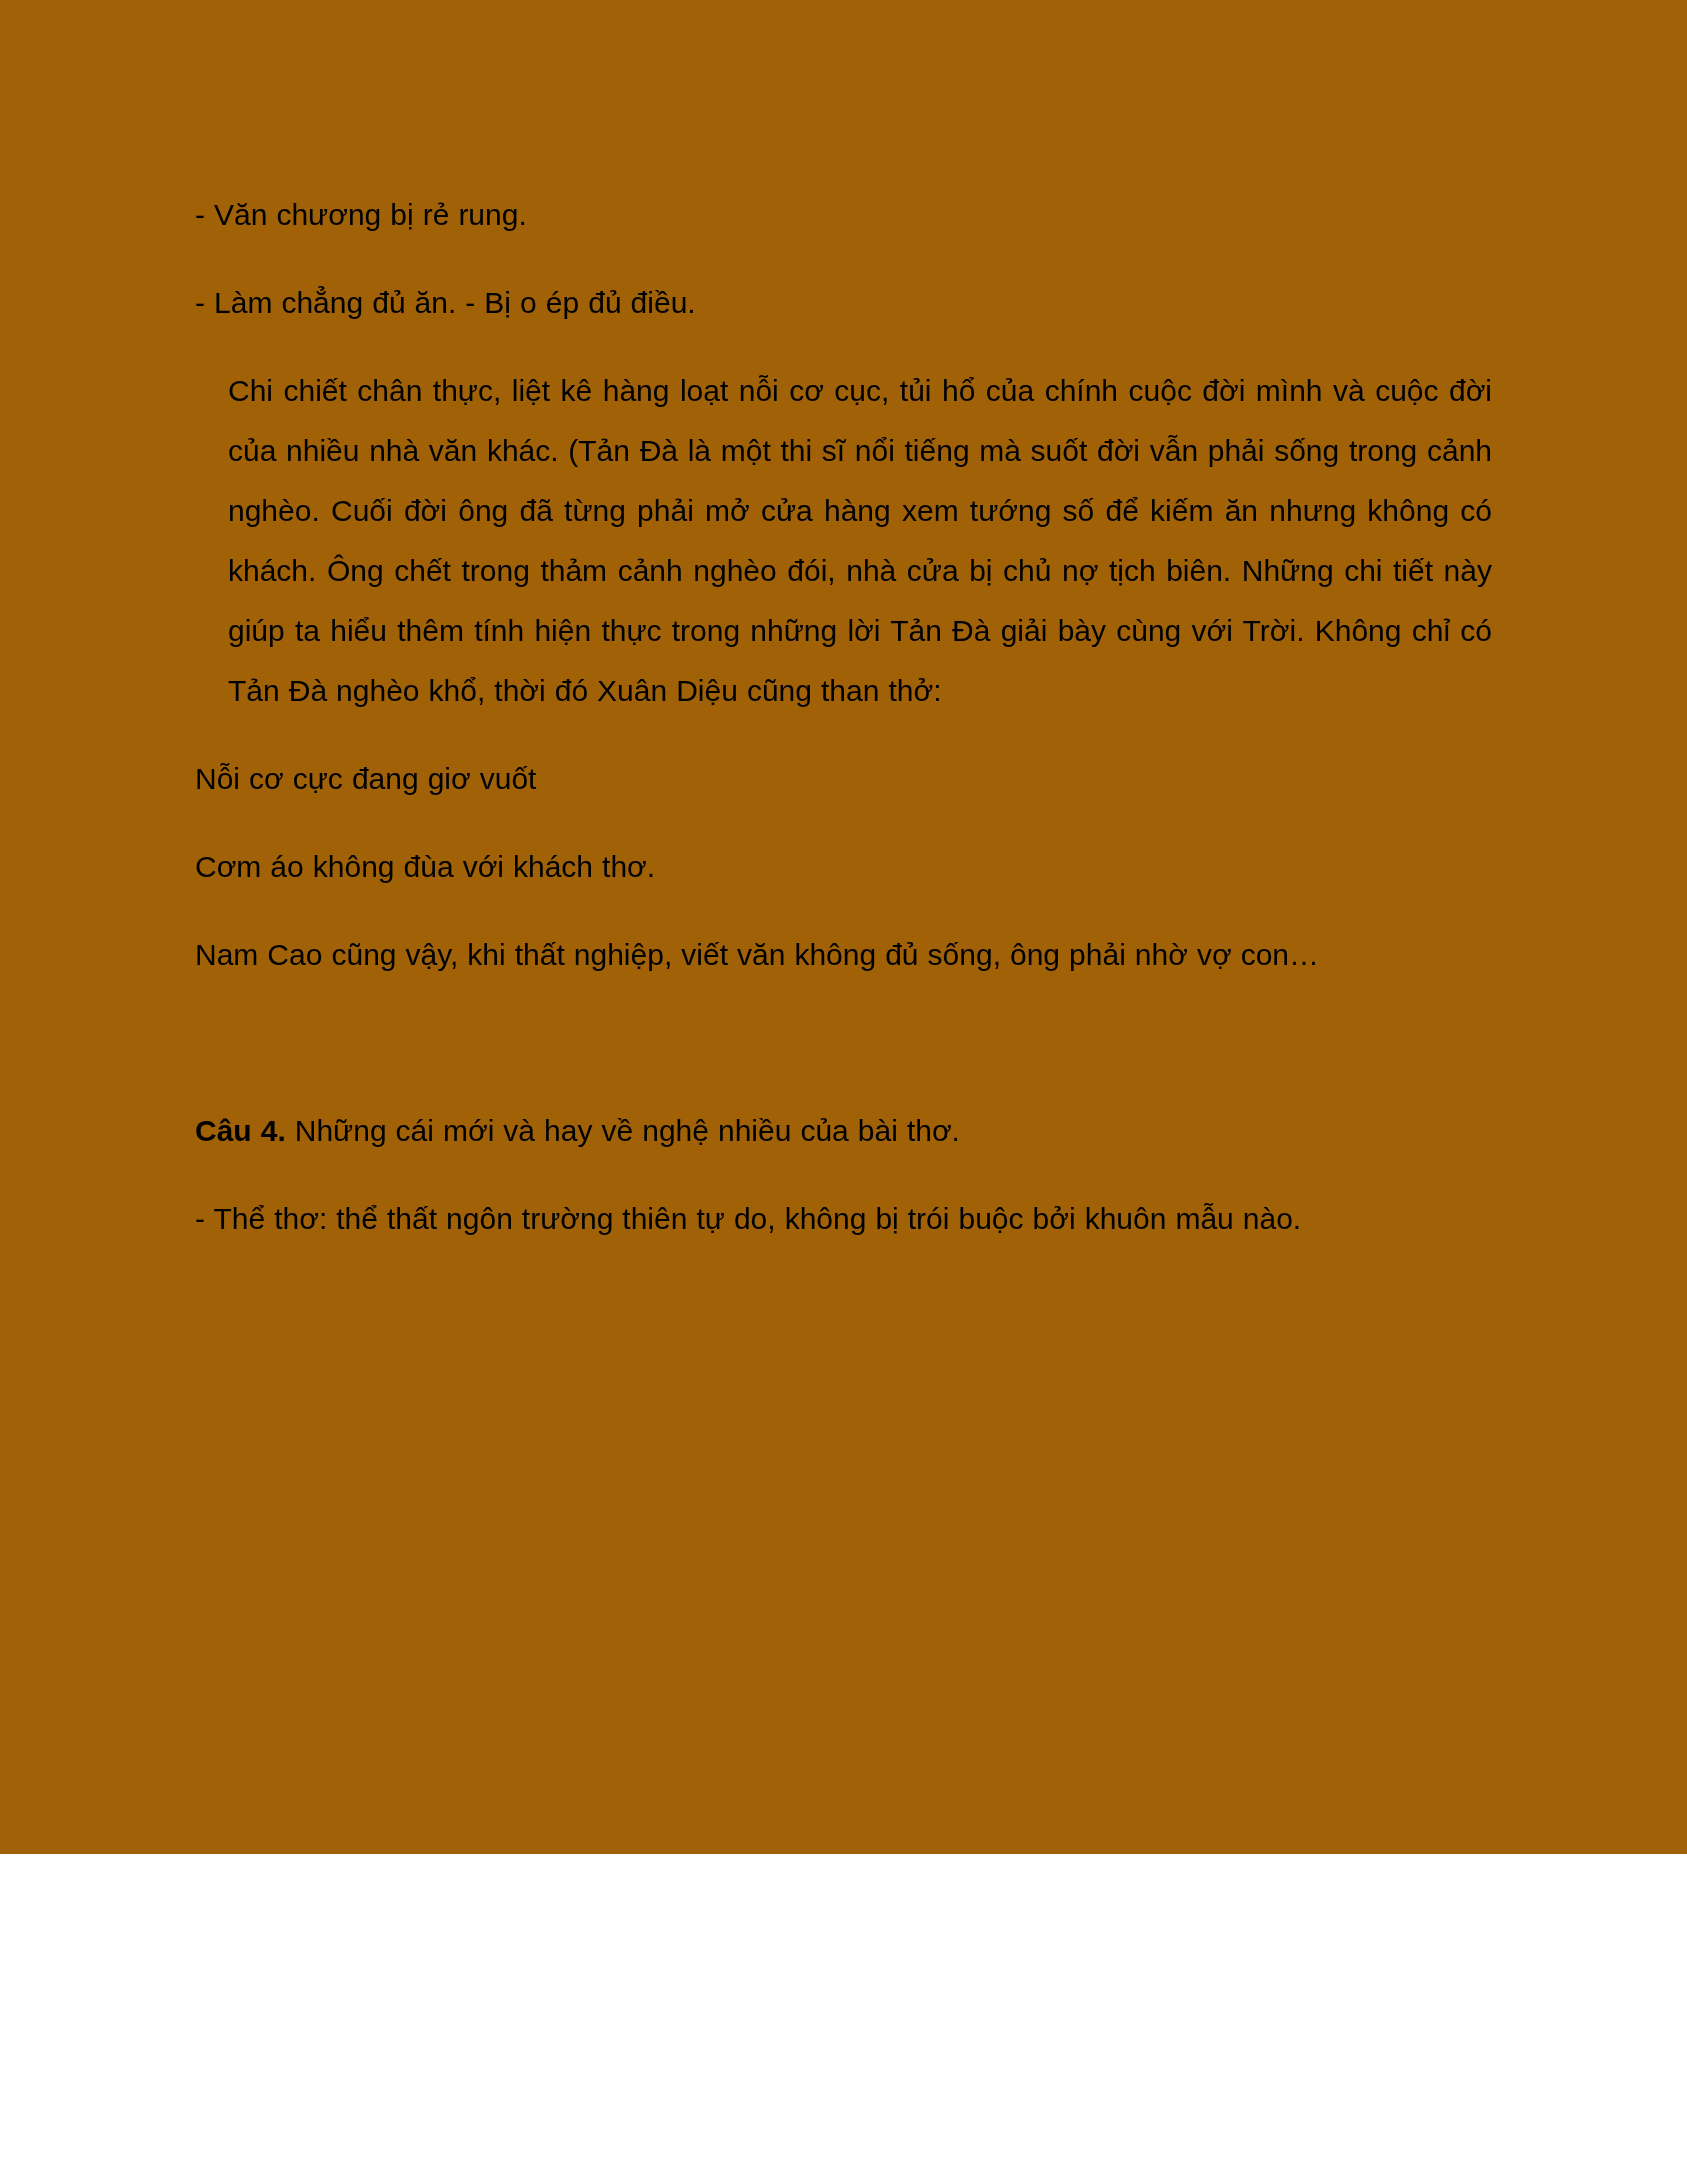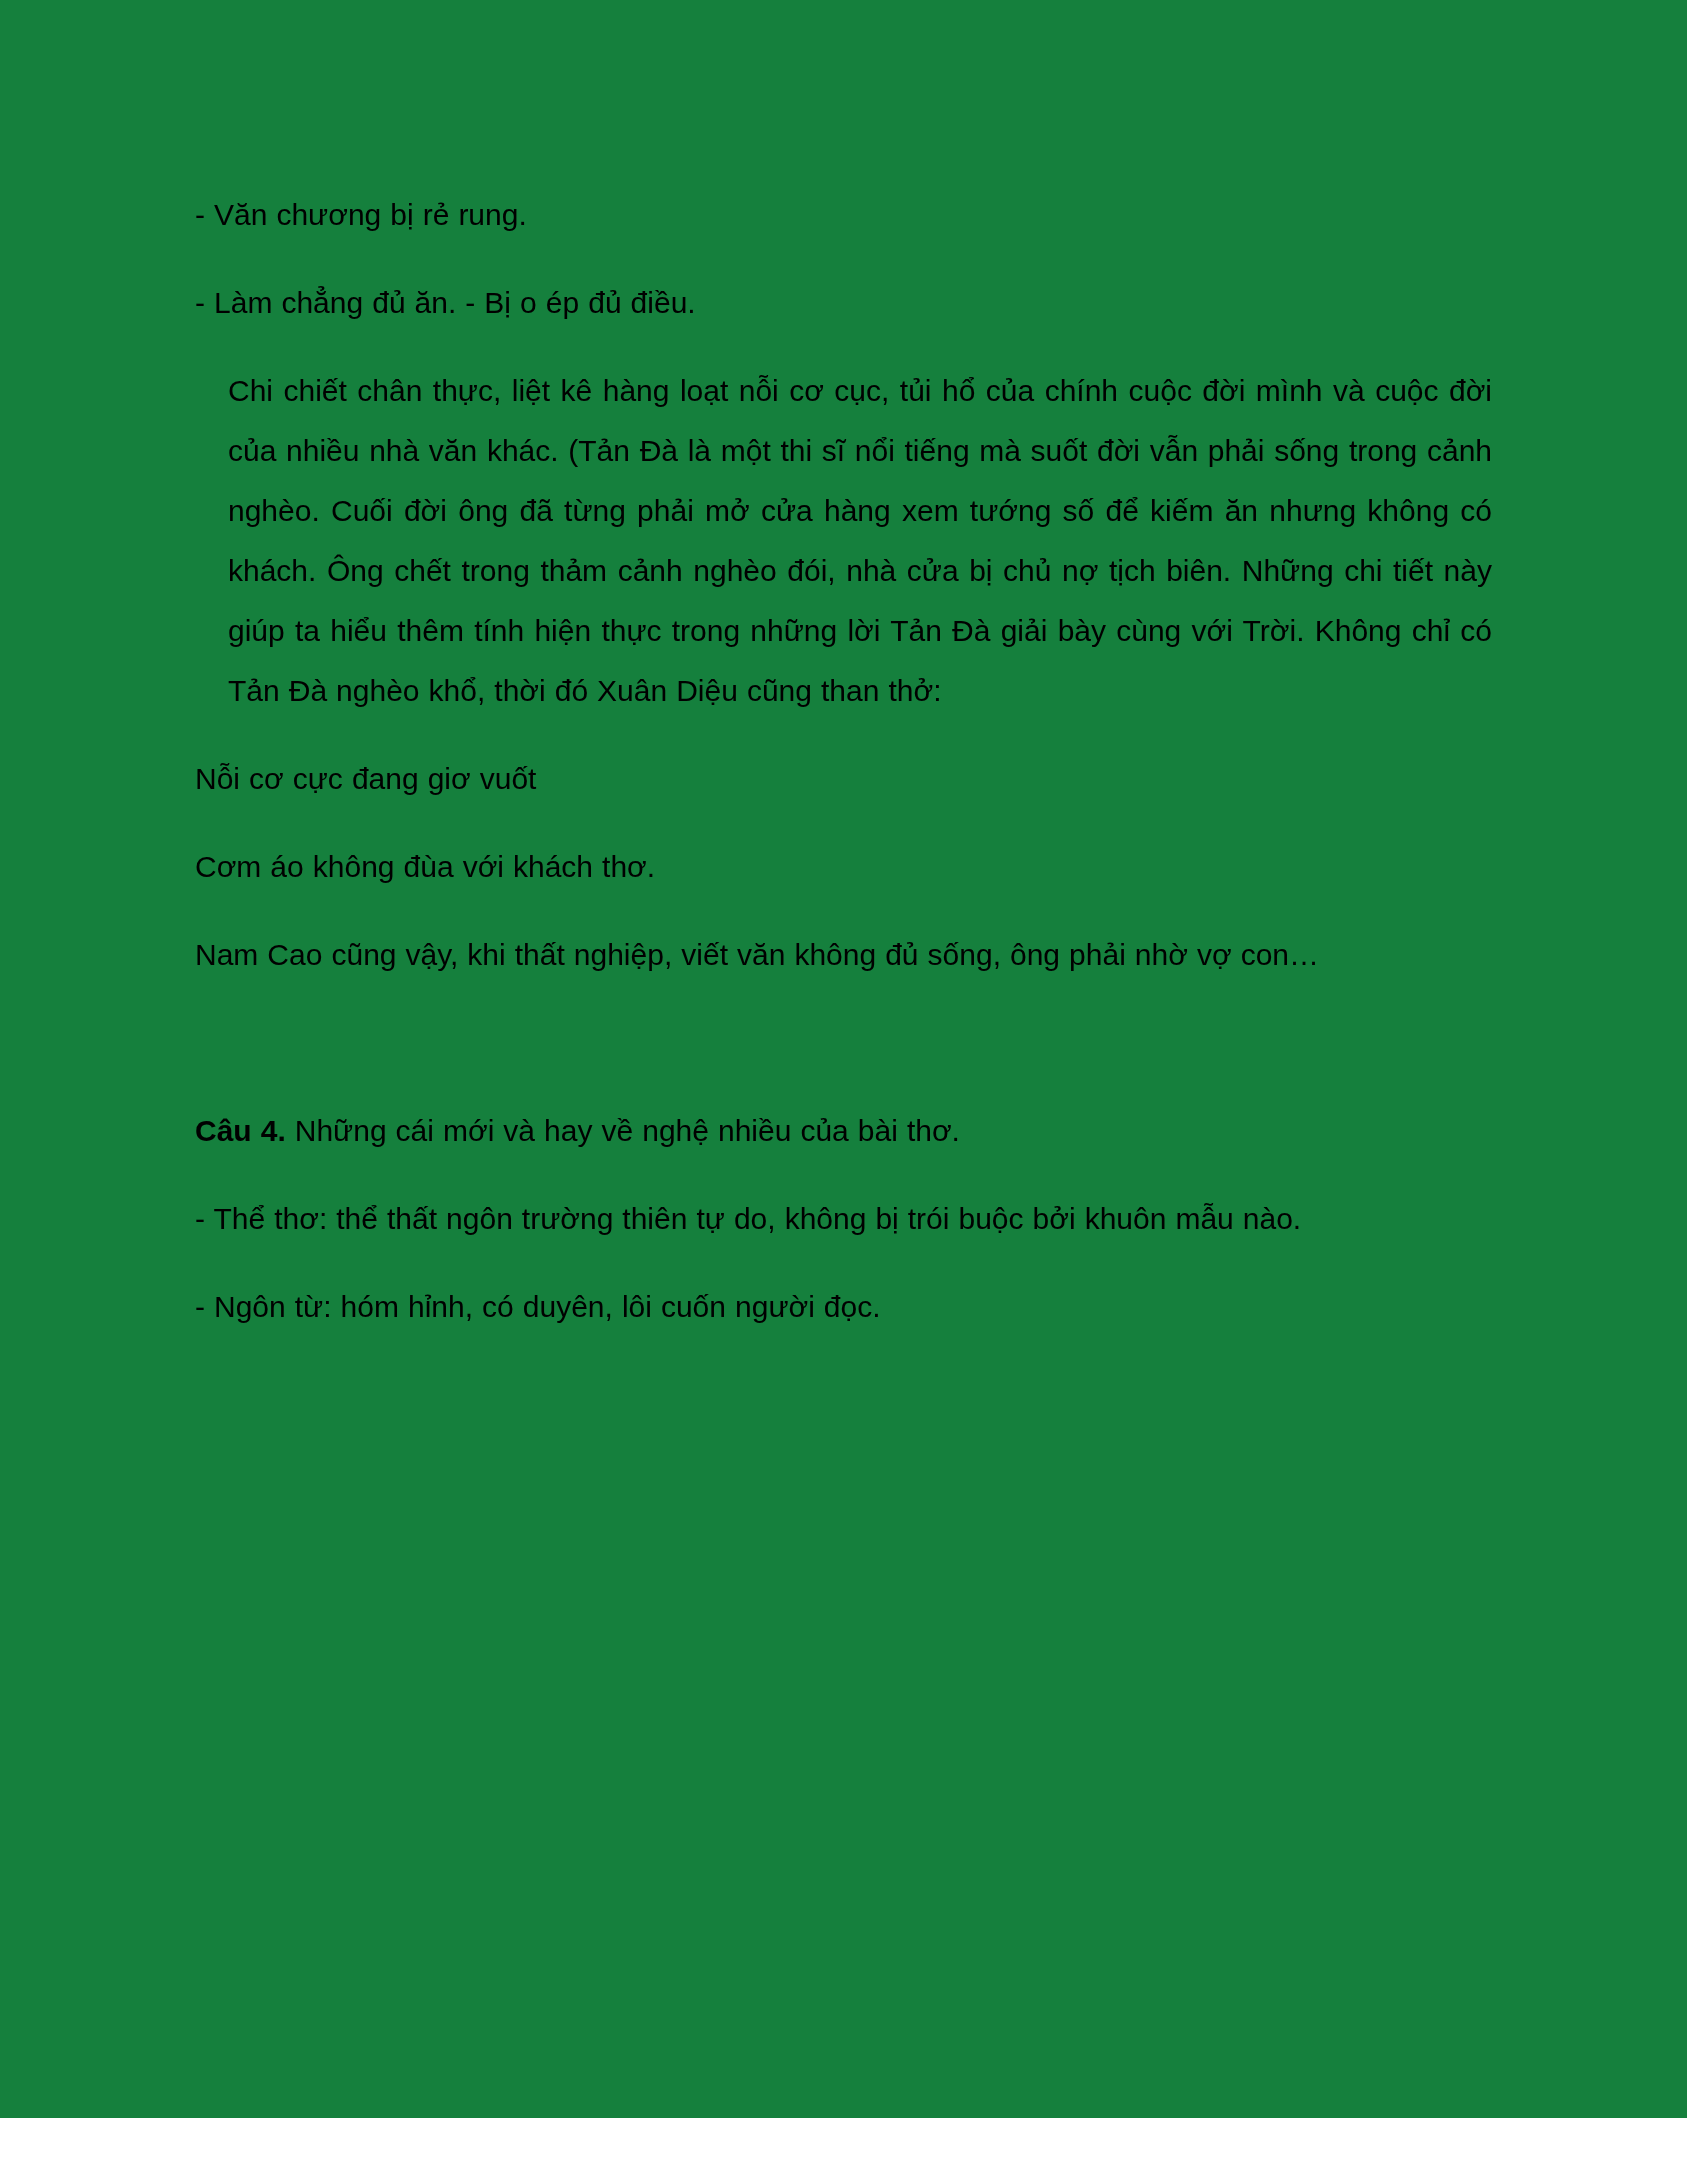--- a/index.html
+++ b/index.html
@@ -5,22 +5,22 @@
     * { margin: 0; padding: 0; box-sizing: border-box; }
     html, body {
       width: 1687px;
       height: 2183px;
       background: #ffffff;
       font-family: "Liberation Sans", "DejaVu Sans", sans-serif;
     }
     .page {
       position: relative;
       width: 1687px;
-      height: 2118px;
-      background: #15803d;
+      height: 1854px;
+      background: #a16207;
       padding: 185px 195px 0 195px;
       overflow: hidden;
     }
     .para {
       font-size: 30px;
       line-height: 60px;
       min-height: 60px;
       color: #000000;
       margin: 0 0 28px 0;
       text-align: left;
@@ -52,18 +52,17 @@
   <div class="para">Nam Cao cũng vậy, khi thất nghiệp, viết văn không đủ sống, ông phải nhờ vợ con…</div>
 
   <div class="para"></div>
 
   <div class="para">
     <span class="bold">Câu 4.</span><span> Những cái mới và hay về nghệ nhiều của bài thơ.</span>
   </div>
 
   <div class="para">- Thể thơ: thể thất ngôn trường thiên tự do, không bị trói buộc bởi khuôn mẫu nào.</div>
 
-  <div class="para">- Ngôn từ: hóm hỉnh, có duyên, lôi cuốn người đọc.</div>
 
 
 
 </div>
 
 
 </body></html>

